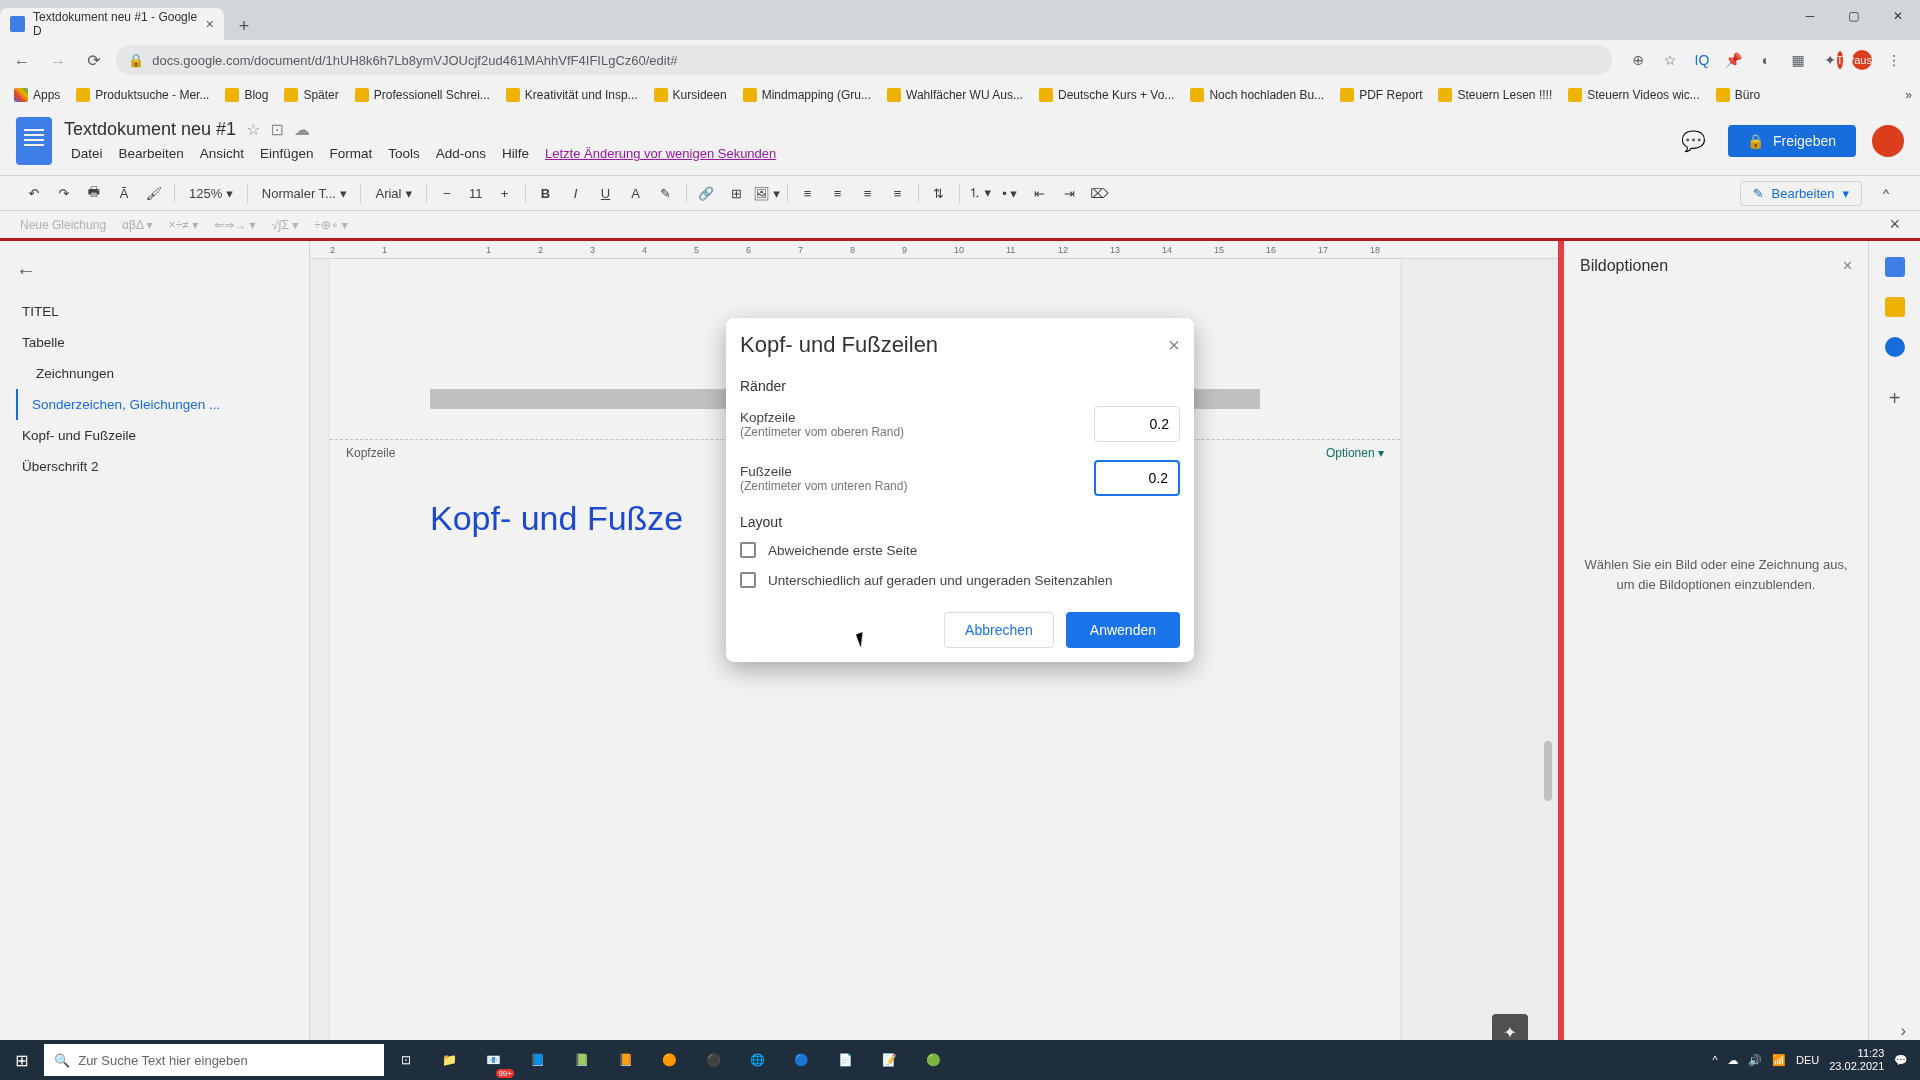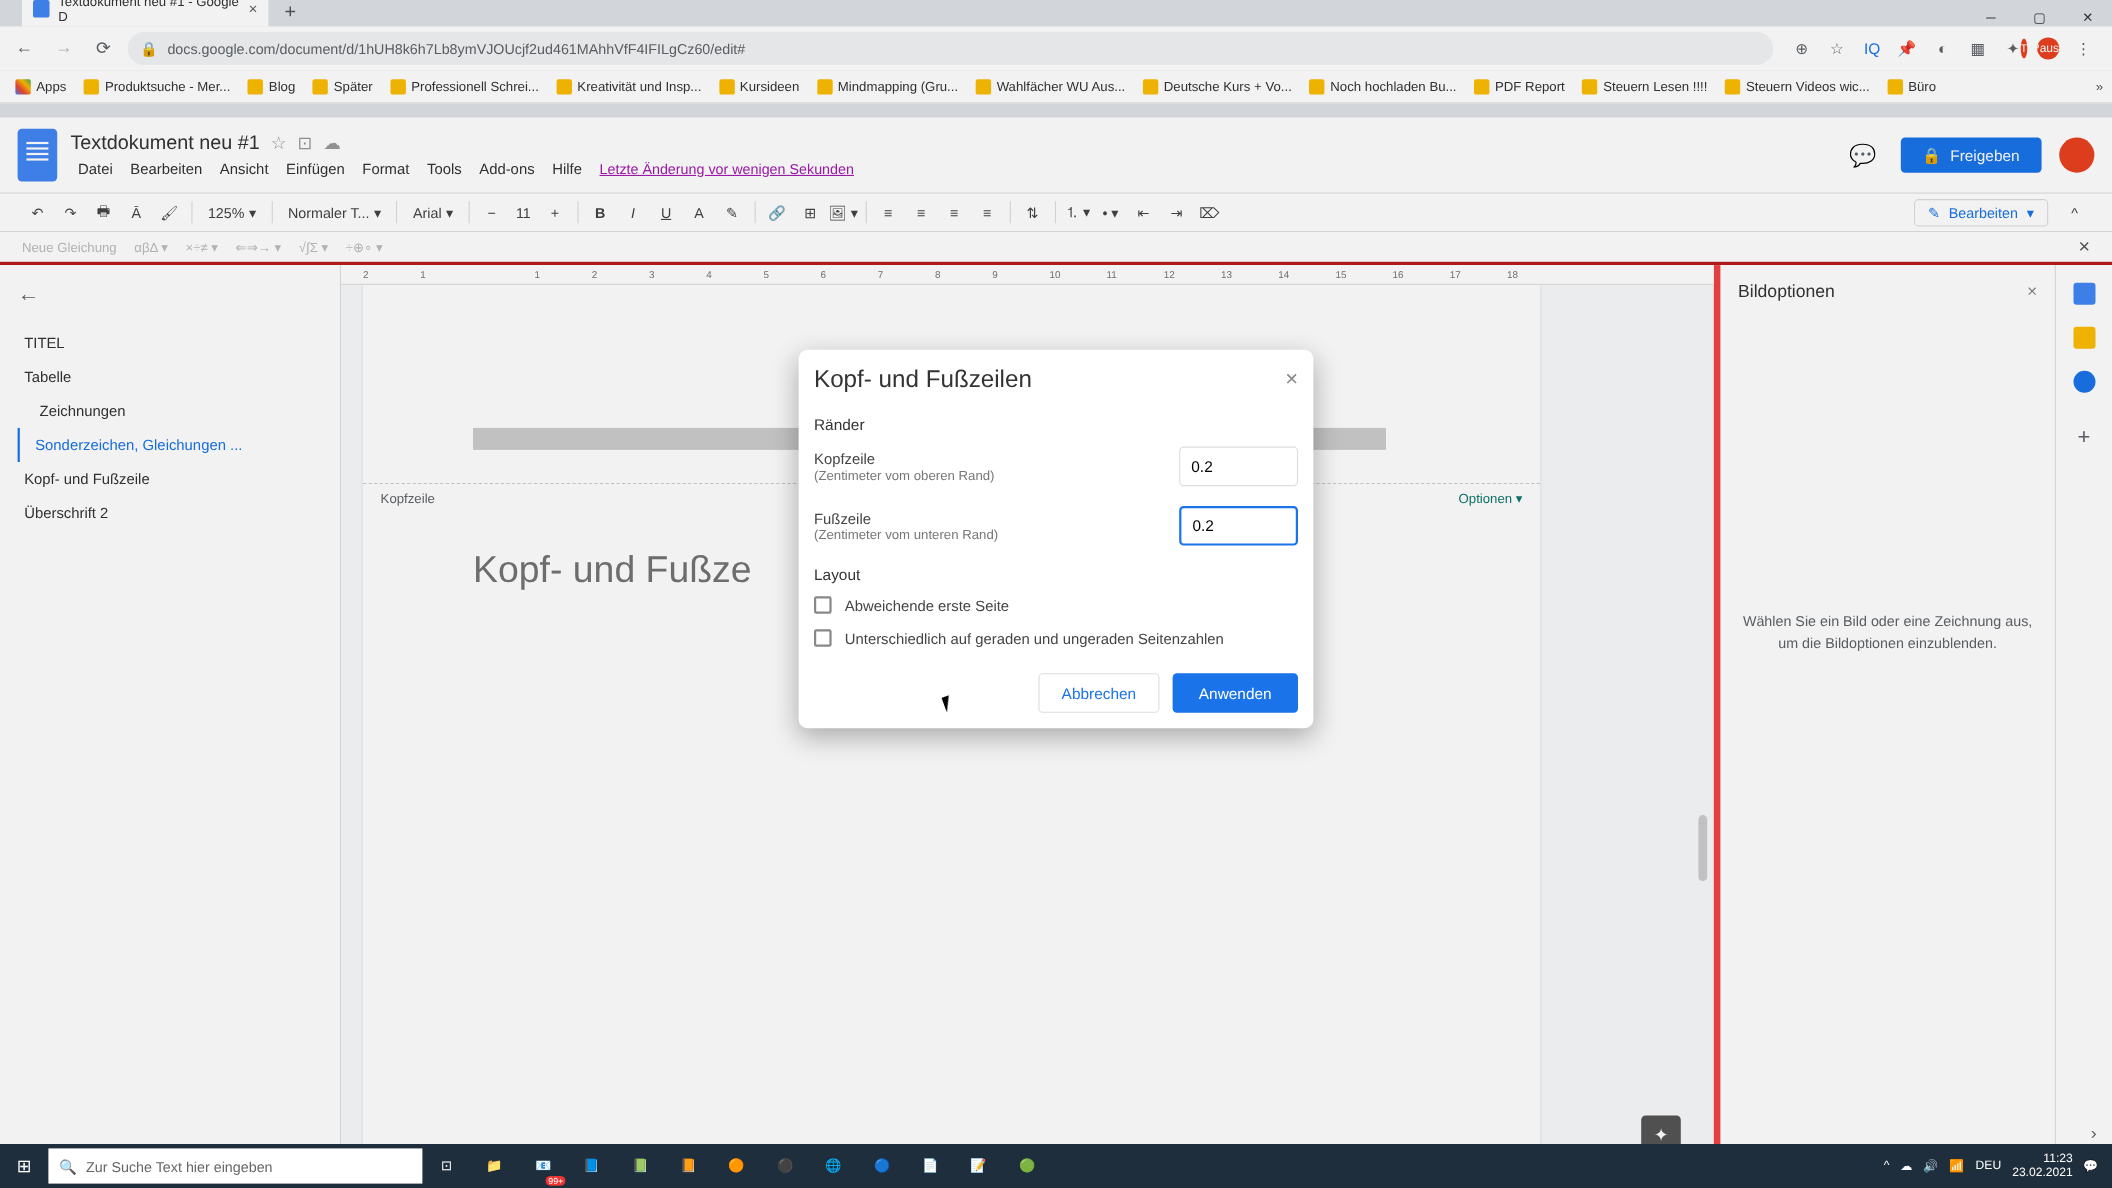--- a/index.html
+++ b/index.html
@@ -1,20 +1,20 @@
 <!DOCTYPE html>
 <html><head>
 <meta charset="utf-8">
 <style>
 * { margin: 0; padding: 0; box-sizing: border-box; font-family: Arial, sans-serif; }
 body { width: 1920px; height: 1080px; overflow: hidden; background: #fff; position: relative; transform-origin: top left; }
 
 
 .browser-chrome { background: #dee1e6; height: 107px; }
-.tab-bar { height: 24px; display: flex; align-items: flex-end; padding-left: 20px; }
+.tab-bar { height: 40px; display: flex; align-items: flex-end; padding-left: 0; }
 .tab { background: #fff; height: 32px; width: 224px; border-radius: 8px 8px 0 0; display: flex; align-items: center; padding: 0 10px; font-size: 12px; color: #333; gap: 8px; }
 .tab-favicon { width: 16px; height: 16px; background: #4285f4; border-radius: 2px; }
 .tab-close { margin-left: auto; color: #666; font-size: 14px; cursor: pointer; }
 .new-tab { width: 28px; height: 28px; display: flex; align-items: center; justify-content: center; color: #555; font-size: 18px; margin-left: 6px; }
 .window-controls { position: absolute; top: 0; right: 0; display: flex; height: 32px; }
 .window-controls div { width: 44px; display: flex; align-items: center; justify-content: center; color: #333; font-size: 12px; }
 
 .addr-bar { background: #fff; height: 40px; display: flex; align-items: center; padding: 0 8px; gap: 8px; }
 .nav-btn { width: 28px; height: 28px; display: flex; align-items: center; justify-content: center; color: #5f6368; font-size: 16px; border-radius: 50%; }
 .nav-btn.disabled { color: #bbb; }
@@ -65,21 +65,21 @@
 .outline-item.l1 { padding-left: 18px; }
 .outline-item.active { color: #1a73e8; border-left-color: #1a73e8; padding-left: 14px; }
 
 .doc-area { flex: 1; position: relative; overflow: hidden; }
 .ruler { height: 18px; background: #fff; border-bottom: 1px solid #e0e0e0; position: relative; font-size: 9px; color: #777; }
 .ruler-tick { position: absolute; top: 4px; }
 .page { width: 1070px; margin: 0 0 0 20px; background: #fff; box-shadow: 0 1px 3px rgba(0,0,0,0.1); min-height: 800px; padding: 0; position: relative; }
 .page-gray-block { position: absolute; top: 130px; left: 100px; width: 830px; height: 20px; background: #ccc; }
 .page-header-area { position: absolute; top: 180px; left: 0; right: 0; border-top: 1px dashed #ccc; padding: 6px 16px; display: flex; justify-content: space-between; font-size: 12px; color: #5f6368; }
 .options-link { color: #0f766e; }
-.page-heading { position: absolute; top: 240px; left: 100px; font-size: 34px; color: #737373; font-weight: 400; }
+.page-heading { position: absolute; top: 240px; left: 100px; font-size: 34px; color: #1d4ed8; font-weight: 400; }
 .scroll-indicator { position: absolute; right: 6px; top: 500px; width: 8px; height: 60px; background: #ccc; border-radius: 4px; }
 .explore-btn { position: absolute; bottom: 30px; right: 30px; width: 36px; height: 36px; background: #555; border-radius: 4px; display: flex; align-items: center; justify-content: center; color: #fff; }
 
 .right-panel { width: 310px; background: #fff; border-left: 6px solid #ef4444; padding: 16px; }
 .right-panel-header { display: flex; align-items: center; justify-content: space-between; font-size: 16px; color: #333; margin-bottom: 30px; }
 .right-panel-text { font-size: 13px; color: #5f6368; text-align: center; margin-top: 280px; line-height: 1.5; }
 
 .side-icons { width: 52px; background: #fff; border-left: 1px solid #e0e0e0; padding-top: 16px; display: flex; flex-direction: column; align-items: center; gap: 20px; }
 .side-icon { width: 20px; height: 20px; border-radius: 3px; }
 .side-icon.cal { background: #4285f4; }
@@ -93,21 +93,21 @@
 
 
 .dialog { width: 468px; background: #fff; border-radius: 8px; box-shadow: 0 8px 24px rgba(0,0,0,0.3); padding: 14px; position: relative; top:-50px; }
 .dialog-header { display: flex; justify-content: space-between; align-items: center; margin-bottom: 20px; }
 .dialog-title { font-size: 22px; color: #333; font-weight: 400; }
 .dialog-close { color: #888; font-size: 20px; cursor: pointer; }
 .dialog-section { font-size: 14px; font-weight: 500; color: #333; margin-bottom: 12px; }
 .margin-row { display: flex; justify-content: space-between; align-items: center; margin-bottom: 18px; }
 .margin-label { font-size: 13.5px; color: #444; }
 .margin-sub { font-size: 12px; color: #777; }
-.margin-input { width: 108px; height: 36px; border: 1px solid #ddd; border-radius: 4px; padding: 0 10px; font-size: 14px; }
+.margin-input { width: 86px; height: 36px; border: 1px solid #ddd; border-radius: 4px; padding: 0 10px; font-size: 14px; text-align: right; }
 .margin-input.focused { border: 2px solid #1a73e8; }
 .check-row { display: flex; align-items: center; gap: 12px; margin-bottom: 14px; font-size: 13.5px; color: #444; }
 .checkbox { width: 16px; height: 16px; border: 2px solid #888; border-radius: 2px; }
 .dialog-actions { display: flex; justify-content: flex-end; gap: 12px; margin-top: 24px; }
 .btn-cancel { padding: 9px 20px; border: 1px solid #ddd; border-radius: 4px; color: #1a73e8; font-size: 14px; background: #fff; }
 .btn-apply { padding: 9px 24px; background: #1a73e8; color: #fff; border: none; border-radius: 4px; font-size: 14px; }
 
 
 .taskbar { position: absolute; bottom: 0; left: 0; right: 0; height: 40px; background: #1f2e3d; display: flex; align-items: center; color: #fff; font-size: 12px; }
 .start-btn { width: 44px; height: 40px; display: flex; align-items: center; justify-content: center; font-size: 16px; }

